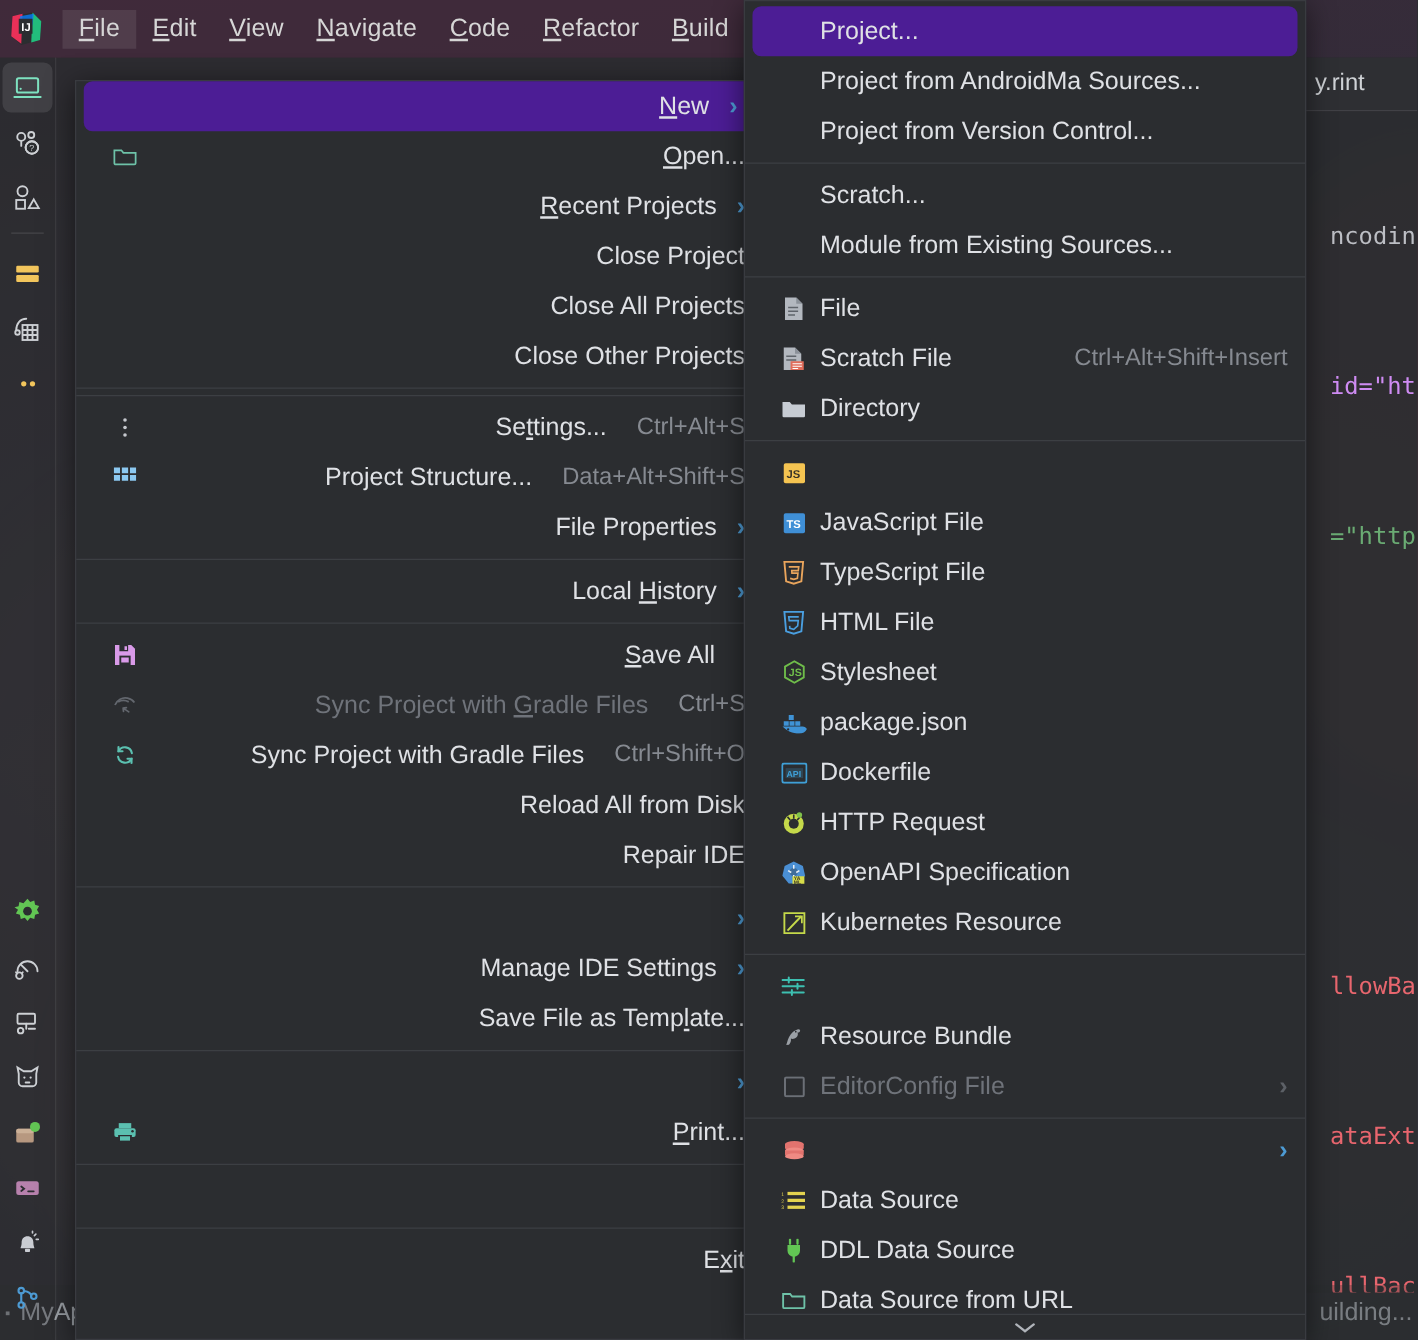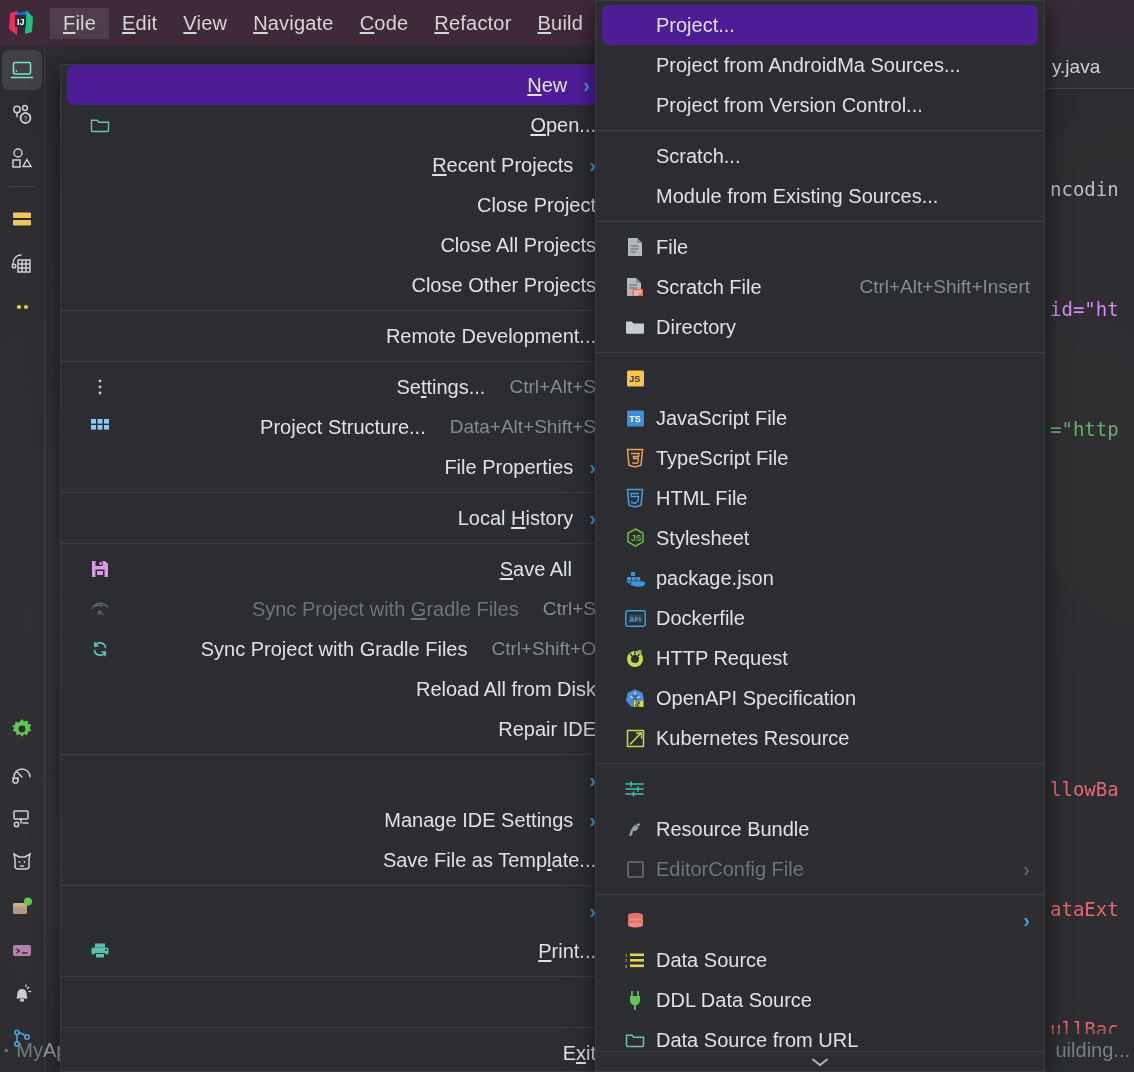--- a/index.html
+++ b/index.html
@@ -101,21 +101,21 @@
   .tab-label { font-size: 19px; color: #cfd2d6; padding-left: 8px; white-space: nowrap; }
   .tabbar-under {
     position: absolute; left: 1000px; top: 42px; right: 0; height: 1px;
     background: rgba(255,255,255,0.10);
   }
   .code-pane {
     position: absolute; left: 1000px; top: 43px; right: 0; bottom: 0;
     background: rgba(43,45,48,0.55);
     font-family: "DejaVu Sans Mono", monospace;
     font-size: 19px; line-height: 40px;
-    padding-left: 6px;
+    padding-left: 20px;
     white-space: pre;
   }
   .code-pane .ln { display: block; height: 40px; }
   .cd-def  { color: #bcbec4; }
   .cd-attr { color: #cf8cf3; }
   .cd-str  { color: #6aab73; }
   .cd-tag  { color: #e8666e; }
 
   
   .breadcrumb-bar {
@@ -204,21 +204,21 @@
     <div class="wall-swoosh" style="left:-60px;top:380px;width:420px;height:640px;background:rgba(110,85,100,0.30);"></div>
     <div class="wall-swoosh" style="left:60px;top:700px;width:300px;height:380px;background:rgba(150,120,110,0.22);"></div>
     <div class="wall-swoosh" style="left:980px;top:120px;width:320px;height:520px;background:rgba(150,70,80,0.25);"></div>
     <div class="wall-swoosh" style="left:820px;top:640px;width:380px;height:420px;background:rgba(90,80,110,0.24);"></div>
   </div>
 
   <div class="ide-body"></div>
 
   <div class="editor-area">
     <div class="tabbar">
-      <span class="tab-label">y.java</span>
+      <span class="tab-label">y.rint</span>
     </div>
     <div class="tabbar-under"></div>
     <div class="code-pane">
       <span class="ln cd-def">ncodin</span>
       <span class="ln cd-attr">id="ht</span>
       <span class="ln cd-str">="http</span>
       <span class="ln"></span>
       <span class="ln"></span>
       <span class="ln cd-tag">llowBa</span>
       <span class="ln cd-tag">ataExt</span>
@@ -434,24 +434,20 @@
       <span class="lbl">Close All Projects</span>
     </div>
 
     <div class="mi">
       <span class="ic"></span>
       <span class="lbl">Close Other Projects</span>
     </div>
 
     <div class="sep"></div>
 
-    <div class="mi">
-      <span class="ic"></span>
-      <span class="lbl">Remote Development...</span>
-    </div>
 
     <div class="sep"></div>
 
     <div class="mi">
       <span class="ic">
         <svg width="6" height="18" viewBox="0 0 6 18">
           <circle cx="3" cy="3" r="1.45" fill="#c5c8cd"></circle>
           <circle cx="3" cy="9" r="1.45" fill="#c5c8cd"></circle>
           <circle cx="3" cy="15" r="1.45" fill="#c5c8cd"></circle>
         </svg>

